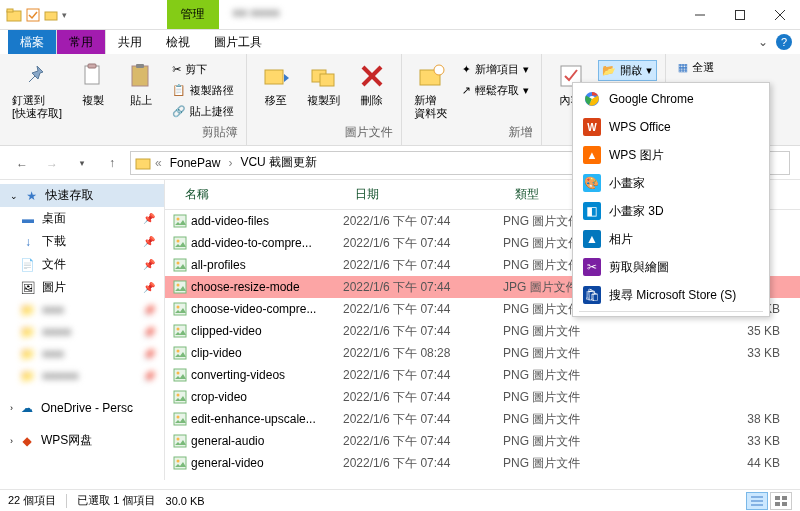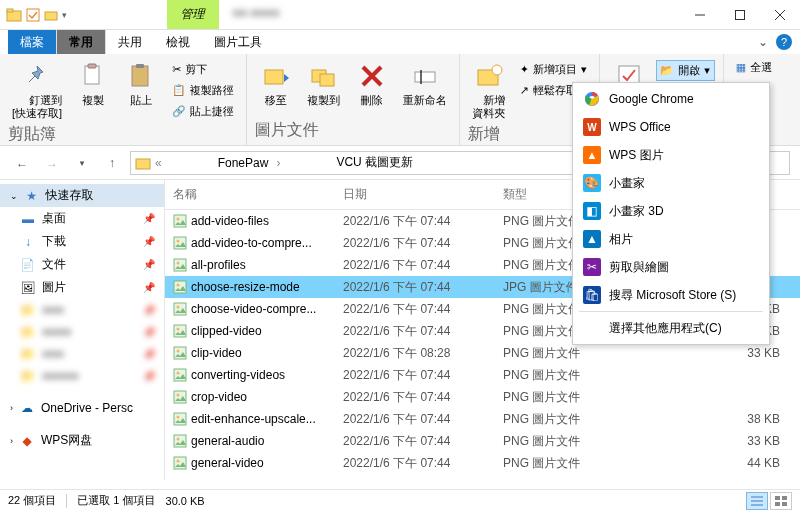--- a/index.html
+++ b/index.html
@@ -2,65 +2,65 @@
 <html><head>
 <meta charset="utf-8">
 <style>
 * { margin: 0; padding: 0; box-sizing: border-box; font-family: "Microsoft YaHei", "Segoe UI", sans-serif; }
 body { width: 800px; height: 511px; background: #fff; font-size: 12px; overflow: hidden; position: relative; }
 
 .titlebar { height: 30px; display: flex; align-items: center; background: #fff; border-bottom: 1px solid #e0e0e0; }
 .titlebar-left { display: flex; align-items: center; gap: 4px; padding-left: 6px; }
 .titlebar-tabs { display: flex; margin-left: 100px; }
 .ttab { padding: 6px 14px; font-size: 12px; }
-.ttab.active { background: #bef264; font-style: italic; }
+.ttab.active { background: #84cc16; }
 .titlebar-right { margin-left: auto; display: flex; }
 .winbtn { width: 40px; height: 30px; display: flex; align-items: center; justify-content: center; cursor: pointer; }
 
 .menubar { height: 24px; display: flex; align-items: center; padding-left: 8px; position: relative; }
 .mtab { padding: 4px 12px; font-size: 12px; cursor: pointer; }
 .mtab.file { background: #1979ca; color: #fff; }
-.mtab.active { background: #737373; border-top: 1px solid #ddd; border-left: 1px solid #ddd; border-right: 1px solid #ddd; font-weight: bold; }
+.mtab.active { background: #a21caf; border-top: 1px solid #ddd; border-left: 1px solid #ddd; border-right: 1px solid #ddd; }
 .menubar-right { margin-left: auto; padding-right: 8px; display: flex; gap: 8px; align-items: center; }
 
 .ribbon { height: 92px; background: #f5f5f5; border-bottom: 1px solid #ddd; display: flex; position: relative; }
 .rgroup { border-right: 1px solid #ddd; padding: 4px 8px; display: flex; flex-direction: column; }
 .rgroup-body { flex: 1; display: flex; gap: 6px; align-items: flex-start; }
-.rgroup-label { text-align: left; font-size: 16px; color: #666; padding-top: 2px; font-family: Liberation Serif, serif; }
+.rgroup-label { text-align: right; font-size: 12px; color: #666; padding-top: 2px; font-family: Liberation Serif, serif; }
 .rbtn-big { display: flex; flex-direction: column; align-items: center; gap: 2px; padding: 2px 4px; cursor: pointer; min-width: 42px; }
 .rbtn-big .ricon { width: 32px; height: 32px; display: flex; align-items: center; justify-content: center; }
-.rbtn-big .rlbl { font-size: 11px; text-align: right; line-height: 1.2; }
+.rbtn-big .rlbl { font-size: 11px; text-align: left; line-height: 1.2; }
 .rbtn-small { display: flex; align-items: center; gap: 4px; font-size: 11px; padding: 2px 4px; cursor: pointer; }
 .rcol { display: flex; flex-direction: column; gap: 2px; }
 
 .navbar { height: 34px; display: flex; align-items: center; gap: 6px; padding: 0 10px; border-bottom: 1px solid #e5e5e5; }
 .navarrow { width: 24px; height: 24px; border-radius: 2px; display: flex; align-items: center; justify-content: center; cursor: pointer; color: #555; }
 .addrbar { flex: 1; height: 24px; border: 1px solid #ccc; display: flex; align-items: center; padding: 0 4px; gap: 4px; font-size: 12px; }
-.crumb { padding: 0 4px; cursor: pointer; margin-left: 48px; }
+.crumb { padding: 0 4px; cursor: pointer; }
 .crumb-sep { color: #888; }
 .searchbox { width: 180px; height: 24px; border: 1px solid #ccc; display: flex; align-items: center; padding: 0 6px; gap: 4px; color: #888; }
 
 .body { display: flex; height: 300px; }
 .sidebar { width: 165px; border-right: 1px solid #e5e5e5; overflow: hidden; padding-top: 4px; }
 .side-item { display: flex; align-items: center; gap: 6px; padding: 3px 8px 3px 20px; font-size: 12px; cursor: pointer; }
 .side-item.top { padding-left: 10px; font-weight: normal; }
 .side-item .pin { margin-left: auto; color: #888; font-size: 10px; }
 .side-sep { height: 10px; }
 .sicon { width: 16px; height: 16px; display: flex; align-items: center; justify-content: center; }
 
 .files { flex: 1; overflow: hidden; display: flex; flex-direction: column; }
-.fheader { display: flex; border-bottom: 1px solid #e5e5e5; font-size: 12px; color: #737373; }
+.fheader { display: flex; border-bottom: 1px solid #e5e5e5; font-size: 12px; color: #14532d; padding-left: 12px; }
 .fcol { padding: 6px 8px; border-right: 1px solid transparent; }
 .fcol.name { width: 170px; }
 .fcol.date { width: 160px; }
 .fcol.type { width: 120px; }
 .fcol.size { flex: 1; text-align: right; padding-right: 20px; }
 .flist { flex: 1; overflow-y: auto; }
 .frow { display: flex; align-items: center; font-size: 12px; height: 22px; cursor: pointer; }
-.frow.selected { background: #7dd3fc; justify-content: flex-end; }
+.frow.selected { background: #fca5a5; justify-content: flex-end; }
 .frow .fcell { padding: 0 8px; overflow: hidden; white-space: nowrap; text-overflow: ellipsis; }
 .frow .fcell.name { width: 170px; display: flex; align-items: center; gap: 4px; }
 .frow .fcell.date { width: 160px; color: #555; }
 .frow .fcell.type { width: 120px; color: #555; }
 .frow .fcell.size { flex: 1; text-align: right; padding-right: 20px; color: #555; }
 .ficon { width: 14px; height: 14px; flex-shrink: 0; }
 
 .statusbar { position: absolute; bottom: 0; left: 0; right: 0; height: 22px; border-top: 1px solid #e5e5e5; display: flex; align-items: center; padding: 0 8px; font-size: 11px; gap: 10px; background: #fff; }
 .statusbar .viewbtns { margin-left: auto; display: flex; gap: 2px; }
 .vbtn { width: 22px; height: 18px; border: 1px solid #ccc; cursor: pointer; display: flex; align-items: center; justify-content: center; }
@@ -204,29 +204,20 @@
         <span class="rlbl">複製到</span>
       </div>
       <div class="rbtn-big">
         <span class="ricon">
             <svg width="28" height="28">
               <line x1="5" y1="5" x2="23" y2="23" stroke="#c62828" stroke-width="4"></line>
               <line x1="23" y1="5" x2="5" y2="23" stroke="#c62828" stroke-width="4"></line>
             </svg>
           </span>
         <span class="rlbl">刪除</span>
-      </div>
-      <div class="rbtn-big">
-        <span class="ricon">
-            <svg width="28" height="28">
-              <rect x="4" y="10" width="20" height="10" fill="#fff" stroke="#999"></rect>
-              <line x1="10" y1="8" x2="10" y2="22" stroke="#333" stroke-width="1.5"></line>
-            </svg>
-          </span>
-        <span class="rlbl">重新命名</span>
       </div>
     </div>
     <div class="rgroup-label">圖片文件</div>
   </div>
 
   <div class="rgroup">
     <div class="rgroup-body">
       <div class="rbtn-big">
         <span class="ricon">
             <svg width="28" height="28">
@@ -586,17 +577,13 @@
     </div>
   <div class="omitem">
       <span class="omicon" style="background:#7b1fa2;color:#fff">✂</span>
       <span>剪取與繪圖</span>
     </div>
   <div class="omitem">
       <span class="omicon" style="background:#0d47a1;color:#fff">🛍</span>
       <span>搜尋 Microsoft Store (S)</span>
     </div>
   <div class="omsep"></div>
-  <div class="omitem">
-      <span class="omicon"></span>
-      <span>選擇其他應用程式(C)</span>
-    </div>
 </div>
 
 </body></html>

